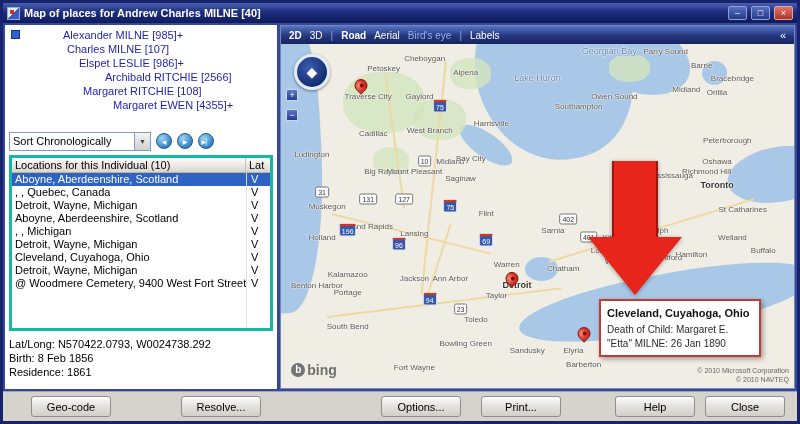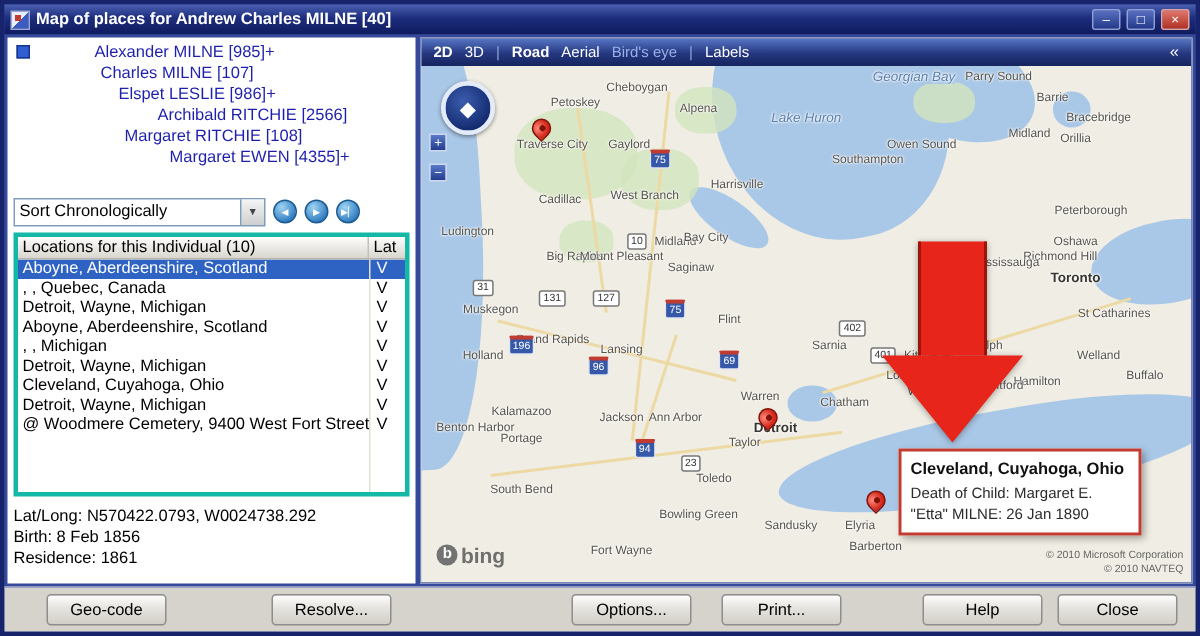--- a/index.html
+++ b/index.html
@@ -17,21 +17,21 @@
   .win-btn{width:19px;height:14px;font-size:9px;line-height:12px;text-align:center;color:#fff;
     background:linear-gradient(#5a6fc0,#233a8a);border:1px solid #8fa0d8;border-radius:2px;cursor:pointer;}
   .win-btn.close{background:linear-gradient(#e0776b,#b03126);border-color:#e8a39a;}
   
   .main{flex:1;display:flex;gap:3px;padding:2px;min-height:0;background:#35499a;}
   .left-panel{width:272px;flex:0 0 272px;background:#fff;padding:2px 4px;display:flex;flex-direction:column;overflow:hidden;}
   .pedigree{height:100px;flex:0 0 100px;font-size:11px;color:#1f1fae;margin-top:1px;}
   .ped-row{height:14px;line-height:14px;position:relative;white-space:nowrap;cursor:pointer;}
   .ped-icon{position:absolute;left:2px;top:2px;width:9px;height:9px;background:#2f5fd0;border:1px solid #16348a;}
   .sortbar{height:22px;flex:0 0 22px;display:flex;align-items:center;gap:5px;margin:2px 0 3px 0;}
-  .combo{width:168px;height:19px;border:1px solid #7f9db9;background:#fff;display:flex;align-items:stretch;font-size:11px;cursor:pointer;}
+  .combo{width:142px;height:19px;border:1px solid #7f9db9;background:#fff;display:flex;align-items:stretch;font-size:11px;cursor:pointer;}
   .combo-text{flex:1;padding-left:3px;line-height:17px;white-space:nowrap;overflow:hidden;}
   .combo-btn{width:16px;background:linear-gradient(#f4f4f4,#cfcfcf);border-left:1px solid #7f9db9;
     font-size:7px;display:flex;align-items:center;justify-content:center;color:#444;}
   .round-btn{width:16px;height:16px;border-radius:50%;flex:0 0 16px;
     background:radial-gradient(circle at 35% 30%,#9fd4f2,#2f7cc0 75%);
     border:1px solid #1c5a92;color:#fff;font-size:6px;display:flex;align-items:center;justify-content:center;cursor:pointer;}
   .loc-box{border:3px solid #14b8a6;height:176px;flex:0 0 176px;display:flex;flex-direction:column;font-size:11px;background:#fff;}
   .loc-head{display:flex;background:linear-gradient(#fdfdfd,#d9d6ce);border-bottom:1px solid #b8b4aa;height:15px;line-height:14px;flex:0 0 15px;}
   .h-name{flex:1;padding-left:3px;border-right:1px solid #c5c1b8;overflow:hidden;white-space:nowrap;}
   .h-lat{width:24px;flex:0 0 24px;padding-left:3px;}
@@ -70,21 +70,21 @@
   .road-line{position:absolute;background:#edd9a3;z-index:1;transform-origin:0 0;}
   .r1{left:32%;top:5%;width:2px;height:68%;transform:rotate(6deg);}
   .r2{left:10%;top:49%;width:32%;height:2px;transform:rotate(14deg);}
   .r3{left:9%;top:79%;width:46%;height:2px;transform:rotate(-7deg);}
   .r4{left:52%;top:63%;width:42%;height:2px;transform:rotate(-17deg);}
   .r5{left:33%;top:52%;width:2px;height:24%;transform:rotate(18deg);}
   .r6{left:20%;top:8%;width:2px;height:40%;transform:rotate(-8deg);}
   .map-label{position:absolute;font-size:8px;color:#56534c;white-space:nowrap;z-index:2;
     transform:translate(-50%,-50%);text-shadow:0 0 2px #fff,0 0 2px #fff,0 0 1px #fff;}
   .map-label.bold{font-weight:bold;color:#38362f;font-size:9px;}
-  .map-label.water{color:#5b7fae;font-style:italic;font-size:9px;}
+  .map-label.water{color:#5b7fae;font-size:9px;}
   .shield{position:absolute;transform:translate(-50%,-50%);font-size:7px;line-height:1;
     padding:1px 2px;border-radius:2px;z-index:2;}
   .shield.i{background:#3558a8;color:#fff;border:1px solid #dfe5f2;border-top:3px solid #c23b31;}
   .shield.u{background:#fff;color:#333;border:1px solid #777;}
   .pin{position:absolute;width:13px;height:13px;z-index:3;cursor:pointer;
     transform:translate(-50%,-100%) rotate(-45deg);
     background:radial-gradient(circle at 35% 35%,#ff8a7a,#d3261a 65%);
     border:1px solid #801209;border-radius:50% 50% 50% 0;}
   .pin::after{content:"";position:absolute;left:4px;top:4px;width:4px;height:4px;background:#7e1209;border-radius:50%;}
   .big-arrow{position:absolute;left:69%;top:34%;transform:translateX(-50%);z-index:4;

